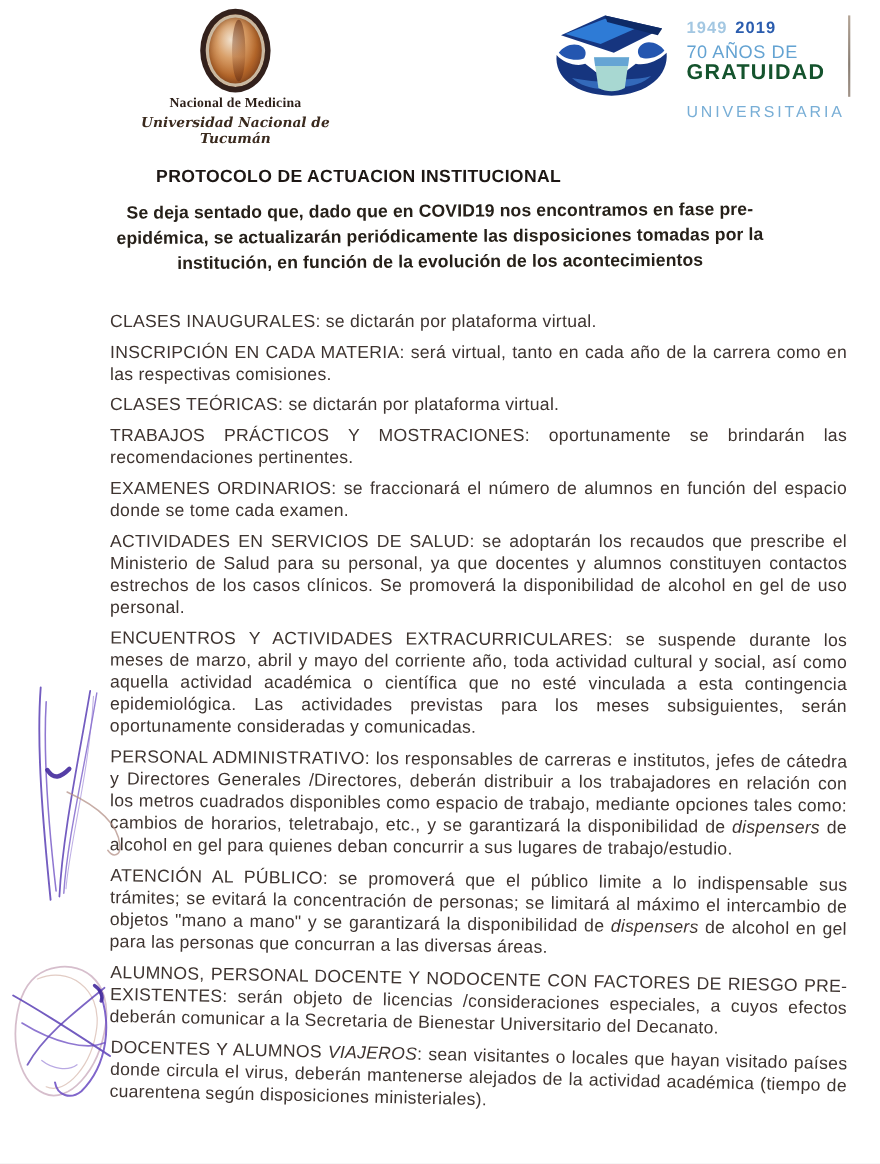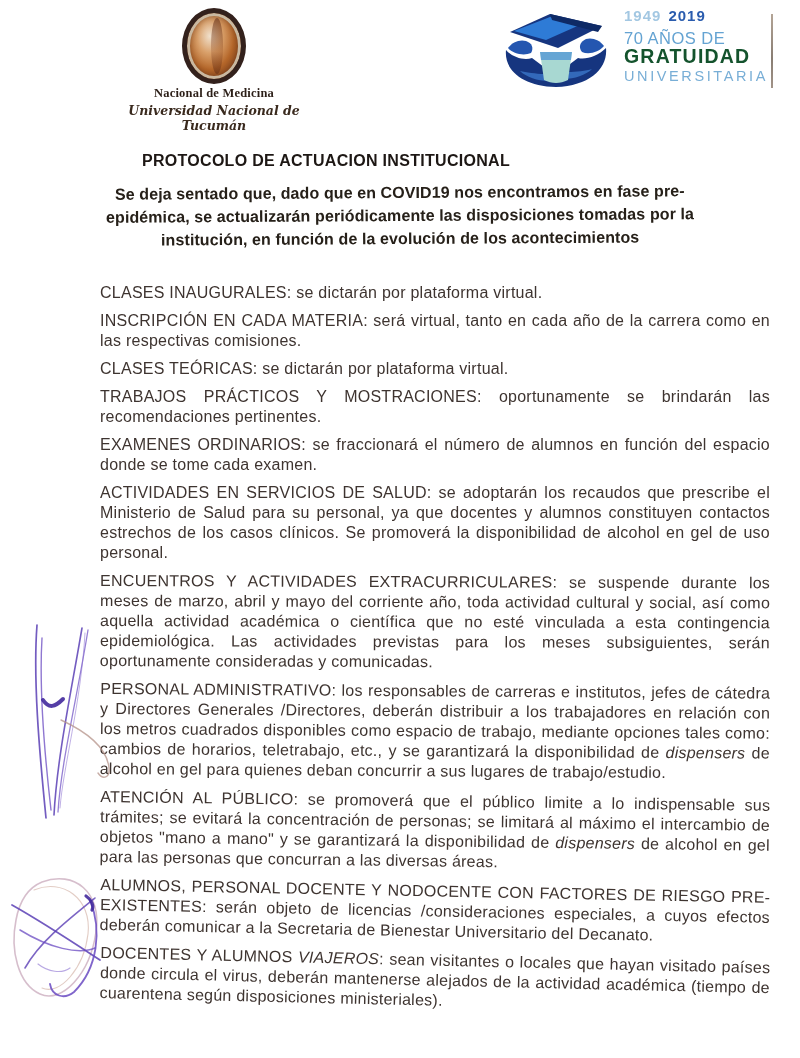--- a/index.html
+++ b/index.html
@@ -35,27 +35,27 @@
     font-family:"Liberation Serif", serif;
     font-weight:bold;font-size:12.5px;letter-spacing:.2px;
   }
   .faculty-line2{
     font-family:"DejaVu Serif", serif;
     font-weight:bold;font-style:italic;font-size:12.5px;margin-top:2px;
     color:#3a2a1e;
   }
   .anniv{position:absolute;left:498px;top:4px;width:280px;height:100px;}
   .cap-icon{position:absolute;left:0;top:4px;width:116px;height:84px;}
-  .anniv-text{position:absolute;left:126px;top:4px;width:160px;line-height:1;}
+  .anniv-text{position:absolute;left:126px;top:14px;width:160px;line-height:1;}
   .anniv-years{font-size:15px;font-weight:bold;letter-spacing:1px;}
   .yr-faded{color:#93bedd;opacity:.85;}
   .yr-bold{color:#2a5cae;margin-left:7px;}
   .anniv-l1{margin-top:7px;font-size:16.5px;color:#64a3d2;letter-spacing:.5px;}
   .anniv-l2{margin-top:0;font-size:19.5px;font-weight:bold;color:#14532d;letter-spacing:1.2px;}
-  .anniv-l3{margin-top:3px;font-size:14.5px;color:#78aed6;letter-spacing:2.6px;}
+  .anniv-l3{margin-top:19px;font-size:14.5px;color:#78aed6;letter-spacing:2.6px;}
   .scan-line{
     position:absolute;left:771px;top:14px;width:2px;height:74px;
     background:linear-gradient(180deg,#a18e7c,#6b5d50 60%,#8a786a);
     opacity:.8;
   }
   
   .doc-title{
     position:absolute;left:0;top:152px;width:652px;text-align:center;
     font-size:16px;font-weight:bold;color:#1d1714;letter-spacing:.3px;
   }

